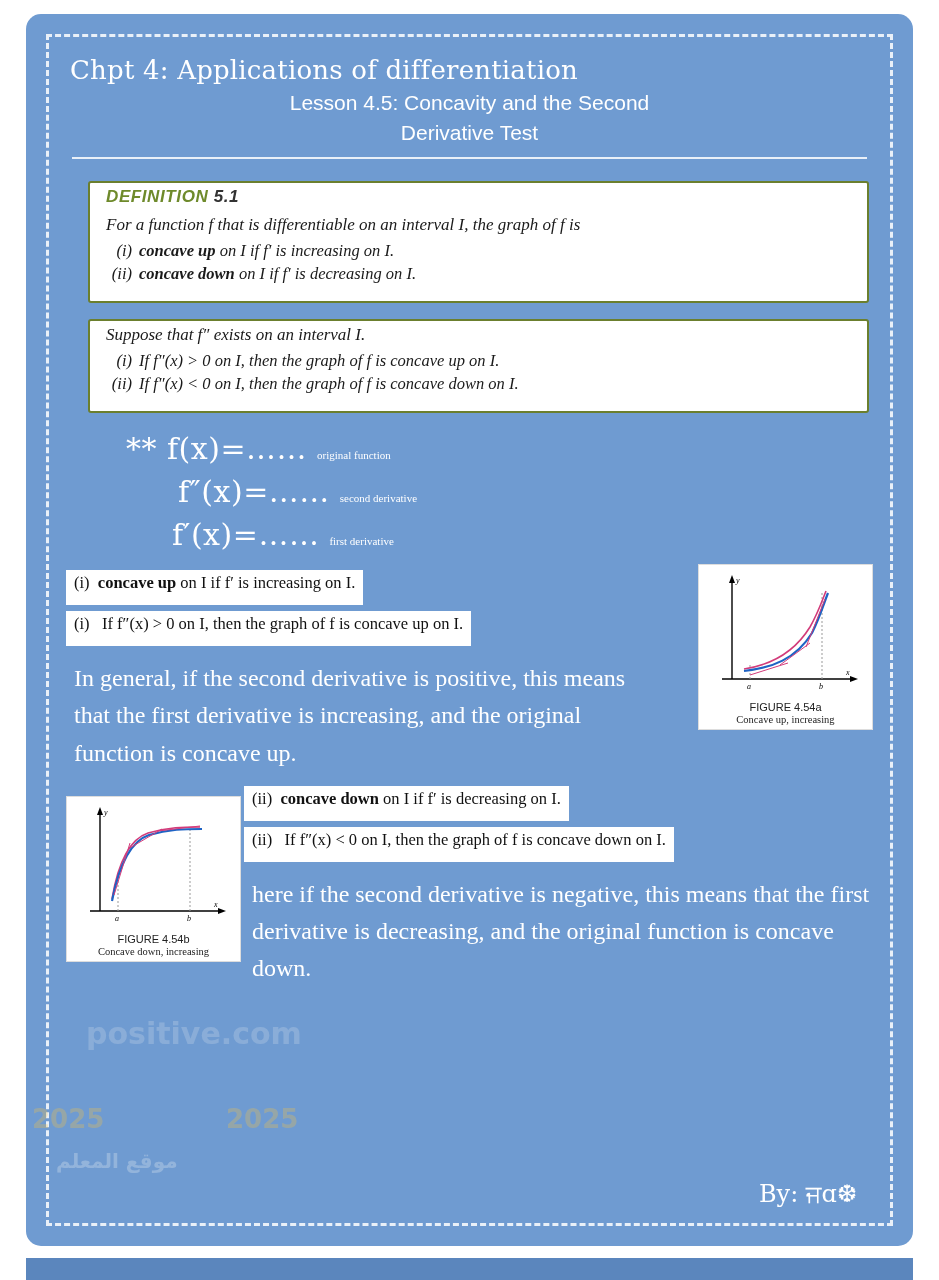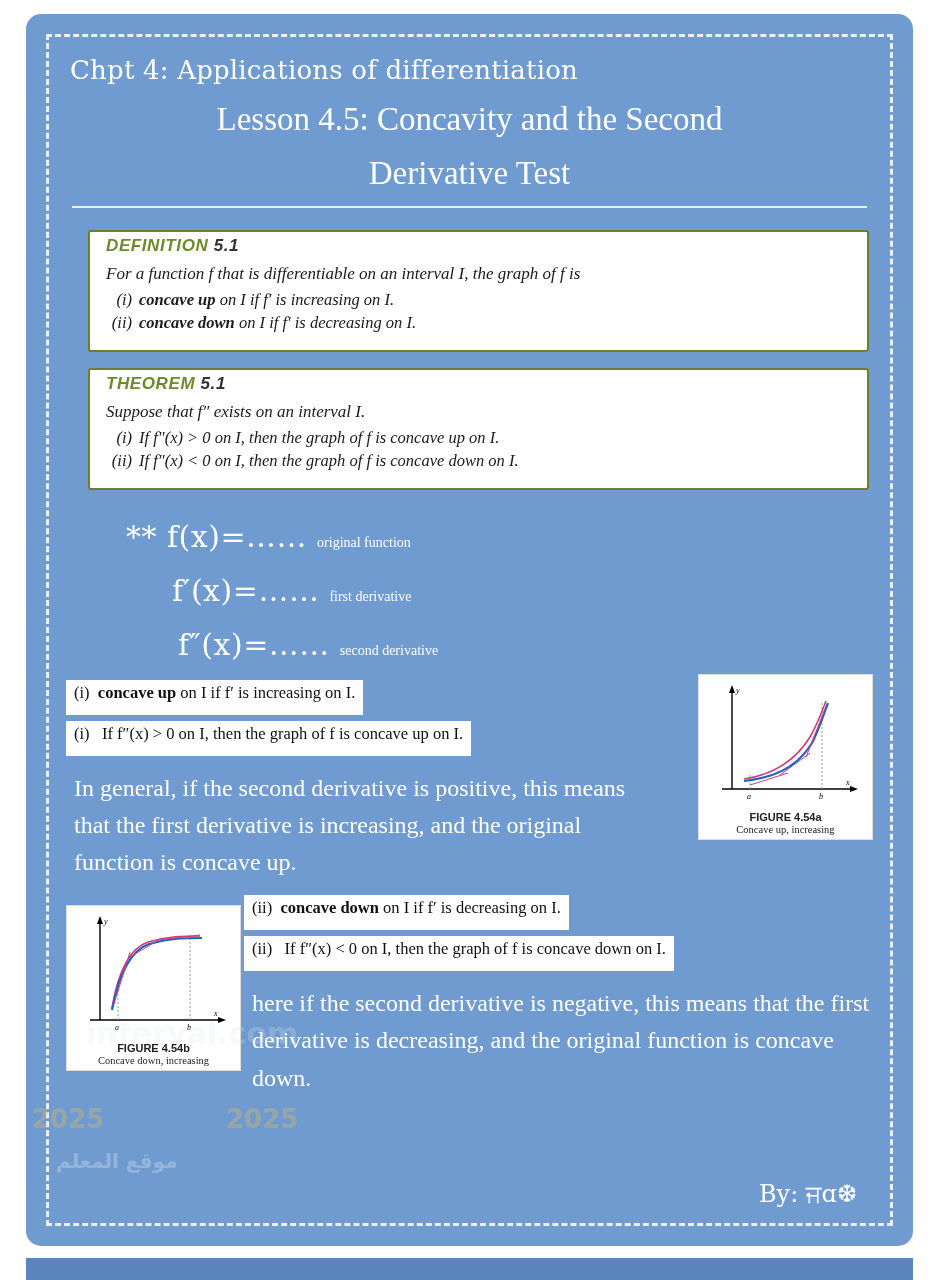--- a/index.html
+++ b/index.html
@@ -22,22 +22,22 @@
     position:absolute;left:40px;top:40px;right:40px;bottom:30px;
   }
   
   .title-block{color:#ffffff;text-align:center;}
   .t1{
     font-family:"DejaVu Serif", serif;
     font-size:26px;text-align:left;margin-left:4px;letter-spacing:.2px;
     line-height:1.25;
   }
   .t2{
-    font-family:Liberation Serif, serif;
-    font-size:33px;line-height:1.35;margin-top:10px;text-align:center;
+    font-family:Liberation Sans, sans-serif;
+    font-size:21px;line-height:1.35;margin-top:2px;text-align:center;
   }
   .title-rule{
     height:2px;background:rgba(255,255,255,.85);margin:10px 6px 0 6px;
   }
   
   .boxwrap{margin:22px 4px 0 22px;}
   .box{
     border:2px solid #6b7f2e;background:#ffffff;border-radius:3px;
     padding:4px 16px 14px 16px;margin-bottom:16px;font-style:italic;
   }
@@ -49,38 +49,38 @@
   .box-title .num{color:#333;}
   .box p{margin:0 0 6px 0;font-size:17px;color:#1a1a1a;}
   .items{margin:2px 0 0 0;}
   .item{font-size:16.5px;color:#1a1a1a;display:flex;margin-bottom:3px;}
   .item .mk{width:26px;flex:0 0 26px;text-align:right;padding-right:7px;}
   .b{font-weight:bold;}
   
   .fblock{color:#ffffff;margin:18px 0 0 60px;}
   .frow{display:flex;align-items:baseline;margin-bottom:8px;}
   .fx{font-family:"DejaVu Serif",serif;font-size:30px;letter-spacing:.5px;}
-  .flabel{font-size:14px;margin-left:10px;margin-top:27px;}
+  .flabel{font-size:11px;margin-left:10px;}
   .ind1{margin-left:0px;}
   .ind2{margin-left:46px;}
   .ind3{margin-left:52px;}
   
   .hl{
     background:#ffffff;display:inline-block;padding:3px 8px 12px 8px;
     font-size:16.5px;color:#111;margin-bottom:6px;
   }
   .para{color:#ffffff;font-size:24px;line-height:1.55;margin:8px 0 0 8px;}
   
   .figure{
     background:#ffffff;border:1px solid #dddddd;
     display:flex;flex-direction:column;align-items:center;
     padding:6px 4px 4px 4px;
   }
   .figcap{
-    font-family:"Liberation Sans",sans-serif;font-weight:bold;
+    font-family:"Liberation Sans",sans-serif;font-weight:normal;
     font-size:11px;color:#222;margin-top:2px;
   }
   .figsub{
     font-family:Liberation Serif, serif;font-size:10.5px;color:#222;margin-top:1px;
   }
   
   .sec1{position:relative;margin-top:18px;}
   .sec1 .txtcol{width:600px;}
   .fig-a{position:absolute;right:0px;top:-6px;width:165px;}
   .sec2{position:relative;margin-top:14px;min-height:200px;}
@@ -136,51 +136,47 @@
             <span><span class="b">concave up</span><span> on I if f′ is increasing on I.</span></span>
           </div>
           <div class="item">
             <span class="mk">(ii)</span>
             <span><span class="b">concave down</span><span> on I if f′ is decreasing on I.</span></span>
           </div>
         </div>
       </div>
 
       <div class="box">
-        <div class="box-title">
-          <span>THEOREM</span>
-          <span class="num">5.1</span>
-        </div>
         <p>Suppose that f″ exists on an interval I.</p>
         <div class="items">
           <div class="item">
             <span class="mk">(i)</span>
             <span>If f″(x) &gt; 0 on I, then the graph of f is concave up on I.</span>
           </div>
           <div class="item">
             <span class="mk">(ii)</span>
             <span>If f″(x) &lt; 0 on I, then the graph of f is concave down on I.</span>
           </div>
         </div>
       </div>
     </div>
 
     <div class="fblock">
       <div class="frow ind1">
         <span class="fx">**</span>
         <span class="fx" style="margin-left:10px">f(x)=……</span>
         <span class="flabel">original function</span>
       </div>
+      <div class="frow ind3">
+        <span class="fx">f″(x)=……</span>
+        <span class="flabel">second derivative</span>
+      </div>
       <div class="frow ind2">
         <span class="fx">f′(x)=……</span>
         <span class="flabel">first derivative</span>
-      </div>
-      <div class="frow ind3">
-        <span class="fx">f″(x)=……</span>
-        <span class="flabel">second derivative</span>
       </div>
     </div>
 
     <div class="sec1">
       <div class="txtcol">
         <div class="hl">
           <span>(i)</span>
           &nbsp;<span class="b">concave up</span><span> on I if f′ is increasing on I.</span>
         </div>
         <div class="hl">
@@ -246,20 +242,20 @@
           &nbsp;&nbsp;<span>If f″(x) &lt; 0 on I, then the graph of f is concave down on I.</span>
         </div>
         <div class="para">here if the second derivative is negative, this means that the first derivative is decreasing, and the original function is concave down.</div>
       </div>
     </div>
 
     <div class="byline">By: ਜɑ❆</div>
   </div>
 
   <div class="wm">
-    <div class="wtext w1">interval.com</div>
+    <div class="wtext w1">positive.com</div>
     <div class="wtext w2">2025</div>
     <div class="wtext w3">2025</div>
     <div class="wtext w4">موقع المعلم</div>
   </div>
 </div>
 
 <div class="bottombar"></div>
 
 </body></html>

